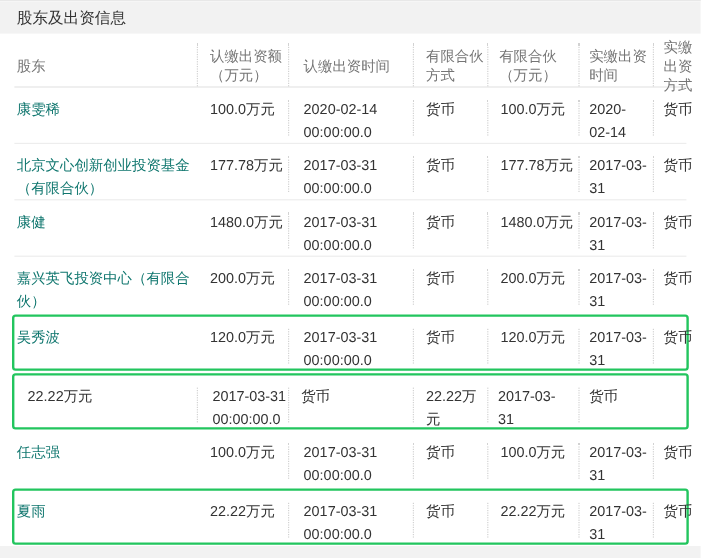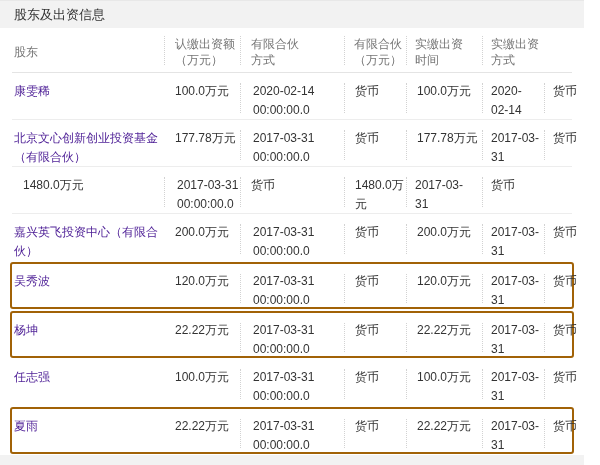--- a/index.html
+++ b/index.html
@@ -55,59 +55,60 @@
     position: relative;
     padding-top: 9px; padding-bottom: 5px;
     white-space: pre-line;
   }
   .row .cell.sep::before {
     content: ""; position: absolute; left: 0; top: 10px; bottom: 12px;
     border-left: 1px dotted #d2d2d2;
   }
   .row.no-border { border-bottom: none; }
   .row.highlight {
-    border: 2px solid #a16207;
+    border: 2px solid #22c55e;
     border-radius: 3px;
     margin: 1px 10px;
     min-height: 45px;
   }
   .row.highlight .cell { padding-top: 8px; }
 
   
   .c1 { padding-left: 2px;  }
   .c2 { padding-left: 11px; white-space: nowrap; }
   .c3 { padding-left: 13px; }
   .c4 { padding-left: 11px; }
   .c5 { padding-left: 11px; white-space: nowrap; }
   .c6 { padding-left: 9px;  }
   .c7 { padding-left: 9px;  }
   .header-row .c2 { padding-left: 11px; white-space: pre-line; }
   .header-row .c5 { padding-left: 10px; white-space: pre-line; }
 
-  .shareholder-link { color: #4c1d95; cursor: pointer; }
+  .shareholder-link { color: #0f766e; cursor: pointer; }
 
   .bottom-strip {
     margin-top: auto;
     height: 10px; flex: 0 0 10px;
     background: #f2f2f2;
   }
 </style>
 </head>
 <body>
 
 <div class="panel">
 
   <div class="title-bar">
     <span>股东及出资信息</span>
   </div>
 
   <div class="grid header-row">
     <div class="cell c1">股东</div>
     <div class="cell c2 sep">认缴出资额
 （万元）</div>
+    <div class="cell c3 sep">认缴出资时间</div>
     <div class="cell c4 sep">有限合伙
 方式</div>
     <div class="cell c5 sep">有限合伙
 （万元）</div>
     <div class="cell c6 sep">实缴出资
 时间</div>
     <div class="cell c7 sep">实缴出资
 方式</div>
   </div>
 
@@ -129,20 +130,21 @@
     <div class="cell c3 sep">2017-03-31
 00:00:00.0</div>
     <div class="cell c4 sep">货币</div>
     <div class="cell c5 sep">177.78万元</div>
     <div class="cell c6 sep">2017-03-
 31</div>
     <div class="cell c7 sep">货币</div>
   </div>
 
   <div class="grid row">
+    <div class="cell c1"><span class="shareholder-link">康健</span></div>
     <div class="cell c2">1480.0万元</div>
     <div class="cell c3 sep">2017-03-31
 00:00:00.0</div>
     <div class="cell c4 sep">货币</div>
     <div class="cell c5 sep">1480.0万元</div>
     <div class="cell c6 sep">2017-03-
 31</div>
     <div class="cell c7 sep">货币</div>
   </div>
 
@@ -164,21 +166,20 @@
     <div class="cell c3 sep">2017-03-31
 00:00:00.0</div>
     <div class="cell c4 sep">货币</div>
     <div class="cell c5 sep">120.0万元</div>
     <div class="cell c6 sep">2017-03-
 31</div>
     <div class="cell c7 sep">货币</div>
   </div>
 
   <div class="grid row highlight">
-    <div class="cell c1"><span class="shareholder-link">杨坤</span></div>
     <div class="cell c2">22.22万元</div>
     <div class="cell c3 sep">2017-03-31
 00:00:00.0</div>
     <div class="cell c4 sep">货币</div>
     <div class="cell c5 sep">22.22万元</div>
     <div class="cell c6 sep">2017-03-
 31</div>
     <div class="cell c7 sep">货币</div>
   </div>
 

